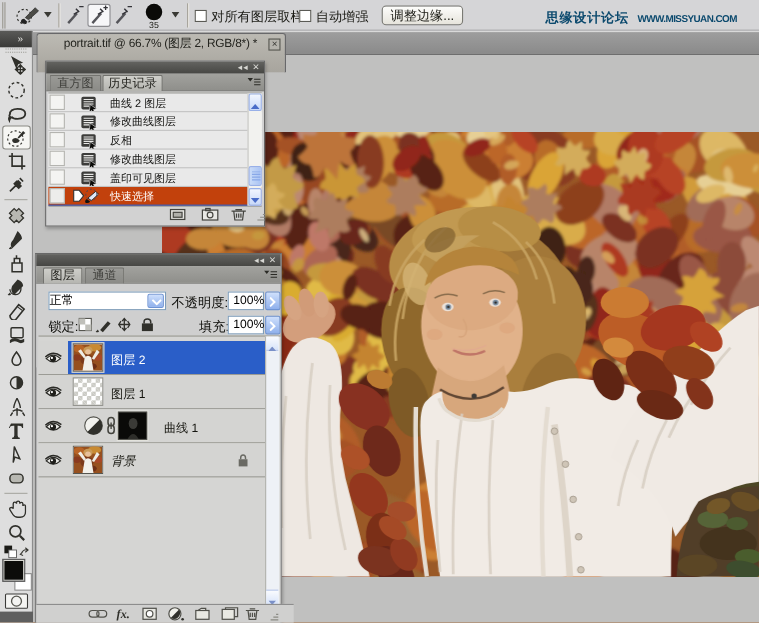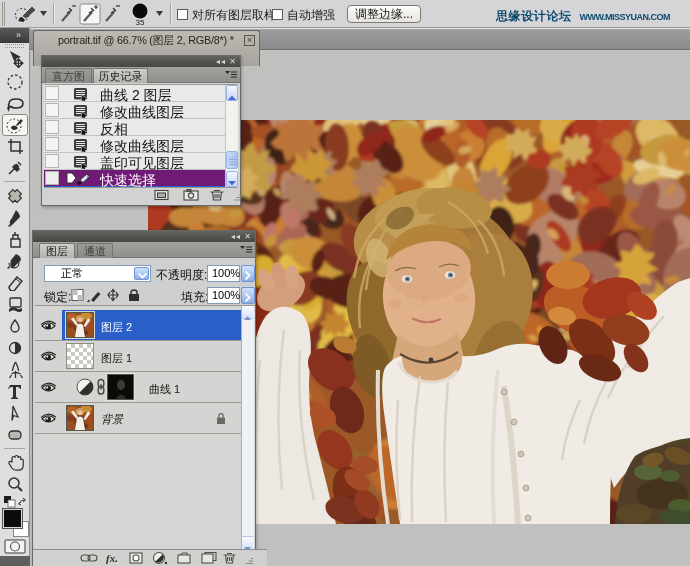--- a/index.html
+++ b/index.html
@@ -30,24 +30,24 @@
 .ptitle{height:11px;background:linear-gradient(#636360,#464643);position:relative}
 .ptitle .ctl{position:absolute;right:3px;top:1px;color:#d8d8d4;font-size:8px;letter-spacing:1px}
 .ptabs{height:16px;background:linear-gradient(#a2a29e,#8f8f8b);border-bottom:1px solid #73736f;position:relative}
 .ptab{position:absolute;top:1px;height:15px;font-size:11px;color:#23231e;text-align:center;line-height:15px;border:1px solid #73736f;border-bottom:none;border-radius:2px 2px 0 0}
 .ptab.on{background:linear-gradient(#cfcfca,#b4b4af)}
 .ptab.off{background:linear-gradient(#9a9a96,#8a8a86);color:#3f3f3b}
 .pmenu{position:absolute;right:3px;top:4px;width:12px;height:9px}
 
 #hist{left:41px;top:55px;width:200px;height:151px}
 #histlist{position:absolute;left:2px;top:28px;right:2px;height:104px;background:#e9e9e9;border-top:1px solid #9a9a95;border-bottom:1px solid #9a9a95}
-.hrow{position:relative;height:17px;border-bottom:1px solid #c2c2c2;font-size:14px;color:#131311}
+.hrow{position:relative;height:17px;border-bottom:1px solid #c2c2c2;font-size:10px;color:#131311}
 .hrow .src{position:absolute;left:1px;top:1px;width:14px;height:14px;background:#f4f4f2;border:1px solid #b4b4b0}
 .hrow .lbl{position:absolute;left:56px;top:2px}
-.hrow.sel{background:#701a75;color:#fff;border-bottom-color:#2a5ec8}
+.hrow.sel{background:#c2410c;color:#fff;border-bottom-color:#2a5ec8}
 .hsb{position:absolute;right:0px;top:0px;width:13px;bottom:0;background:#f2f2ef;border-left:1px solid #c4c4c0}
 
 #lay{left:32px;top:230px;width:224px;height:336px;border-bottom:none}
 #layctl{position:absolute;left:0;top:27px;width:222px;height:76px;background:#cfcfcf}
 #laylist{position:absolute;left:2px;top:74px;width:220px;height:244px;background:#d5d5d3;border-top:1px solid #97978f;padding-top:4px}
 .lrow{position:relative;height:31px;border-bottom:1px solid #9b9b95;background:#d4d4d2;font-size:11px;color:#15150f;margin-right:14px}
 .lrow.sel{background:linear-gradient(90deg,#d4d4d2 27px,#2a5ec8 27px);color:#fff}
 #laybot{position:absolute;left:0;bottom:0;width:234px;height:17px;background:#d0d0cf;border-top:1px solid #8d8d8d}
 .lsb{position:absolute;right:1px;top:75px;width:13px;height:243px;background:#eef1f6;border-left:1px solid #b0b0aa}
 
@@ -1016,21 +1016,21 @@
  <div class="ptabs">
    <div class="ptab on" style="left:6px;width:36px">图层</div>
    <div class="ptab off" style="left:44px;width:36px">通道</div>
    <svg class="pmenu" viewBox="0 0 12 9">
         <path d="M0 0h5l-2.5 3Z" fill="#2a2a25"></path>
         <path d="M6 1h6M6 3.5h6M6 6h6" stroke="#2a2a25"></path>
       </svg>
  </div>
  <div id="layctl">
 
-<div class="xpf" style="left:11px;top:7px;width:107px;height:17px;line-height:15px;padding-left:16px">正常
+<div class="xpf" style="left:11px;top:7px;width:107px;height:17px;line-height:15px;padding-left:0">正常
  <div class="xpbtn" style="right:1px;top:1px;width:15px;height:13px"><svg width="9" height="6" style="margin:3px 0 0 2.6px">
             <path d="M0.5 0.5 l4 4 4 -4" stroke="#fff" stroke-width="1.8" fill="none"></path>
           </svg></div>
 </div>
 <div style="position:absolute;left:123px;top:9px;font-size:12px;color:#0c0c08">不透明度:</div>
 <div class="xpf" style="left:174px;top:7px;width:33px;height:17px;line-height:15px;padding-left:4px">100%</div>
 <div class="xpbtn" style="left:208px;top:7px;width:14px;height:17px"><svg width="6" height="9" style="margin:4px 0 0 3.4px">
           <path d="M0.5 0.5 l4 4 -4 4" stroke="#fff" stroke-width="1.8" fill="none"></path>
         </svg></div>
 <div style="position:absolute;left:11px;top:31px;font-size:12px;color:#0c0c08">锁定:</div>

